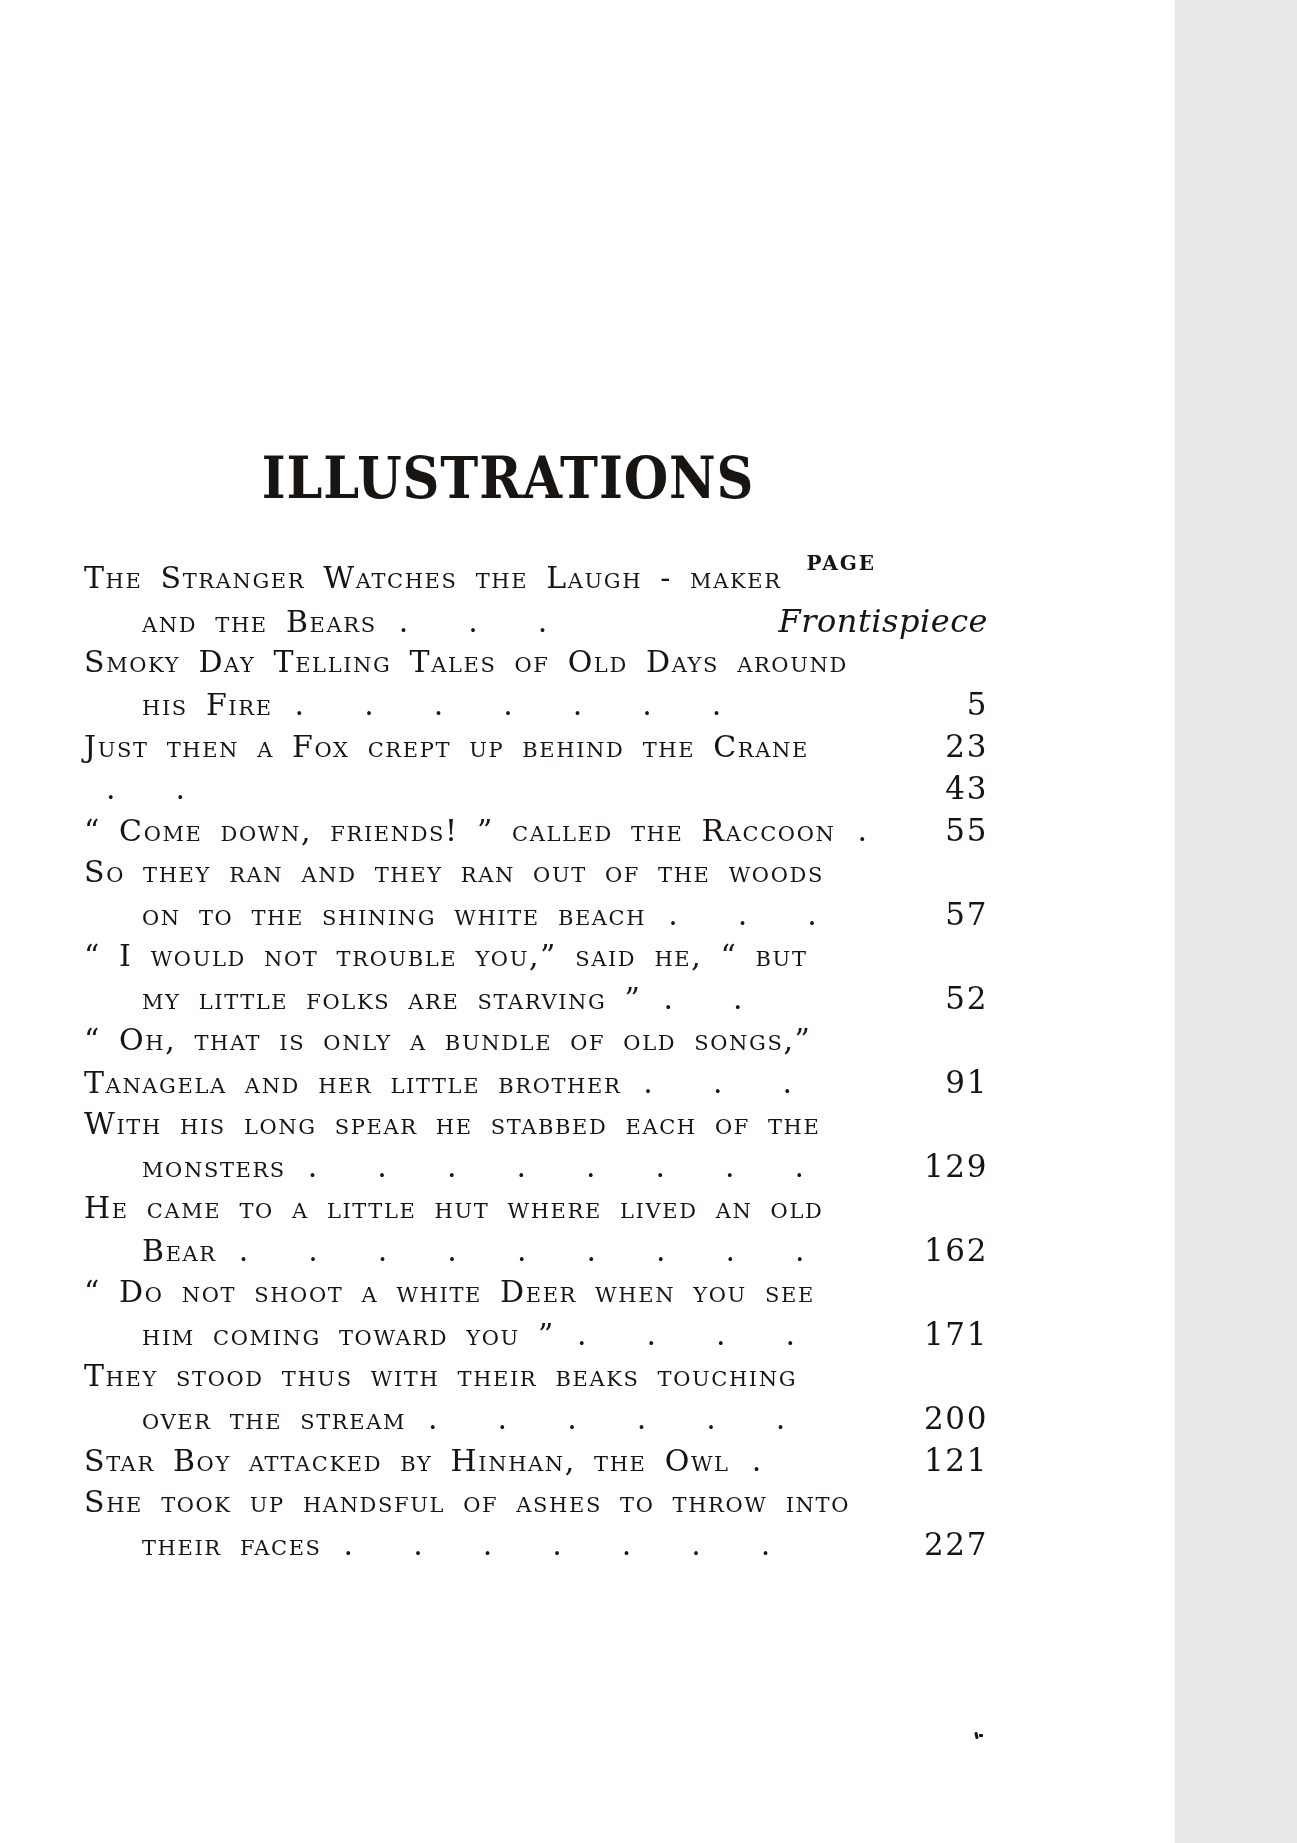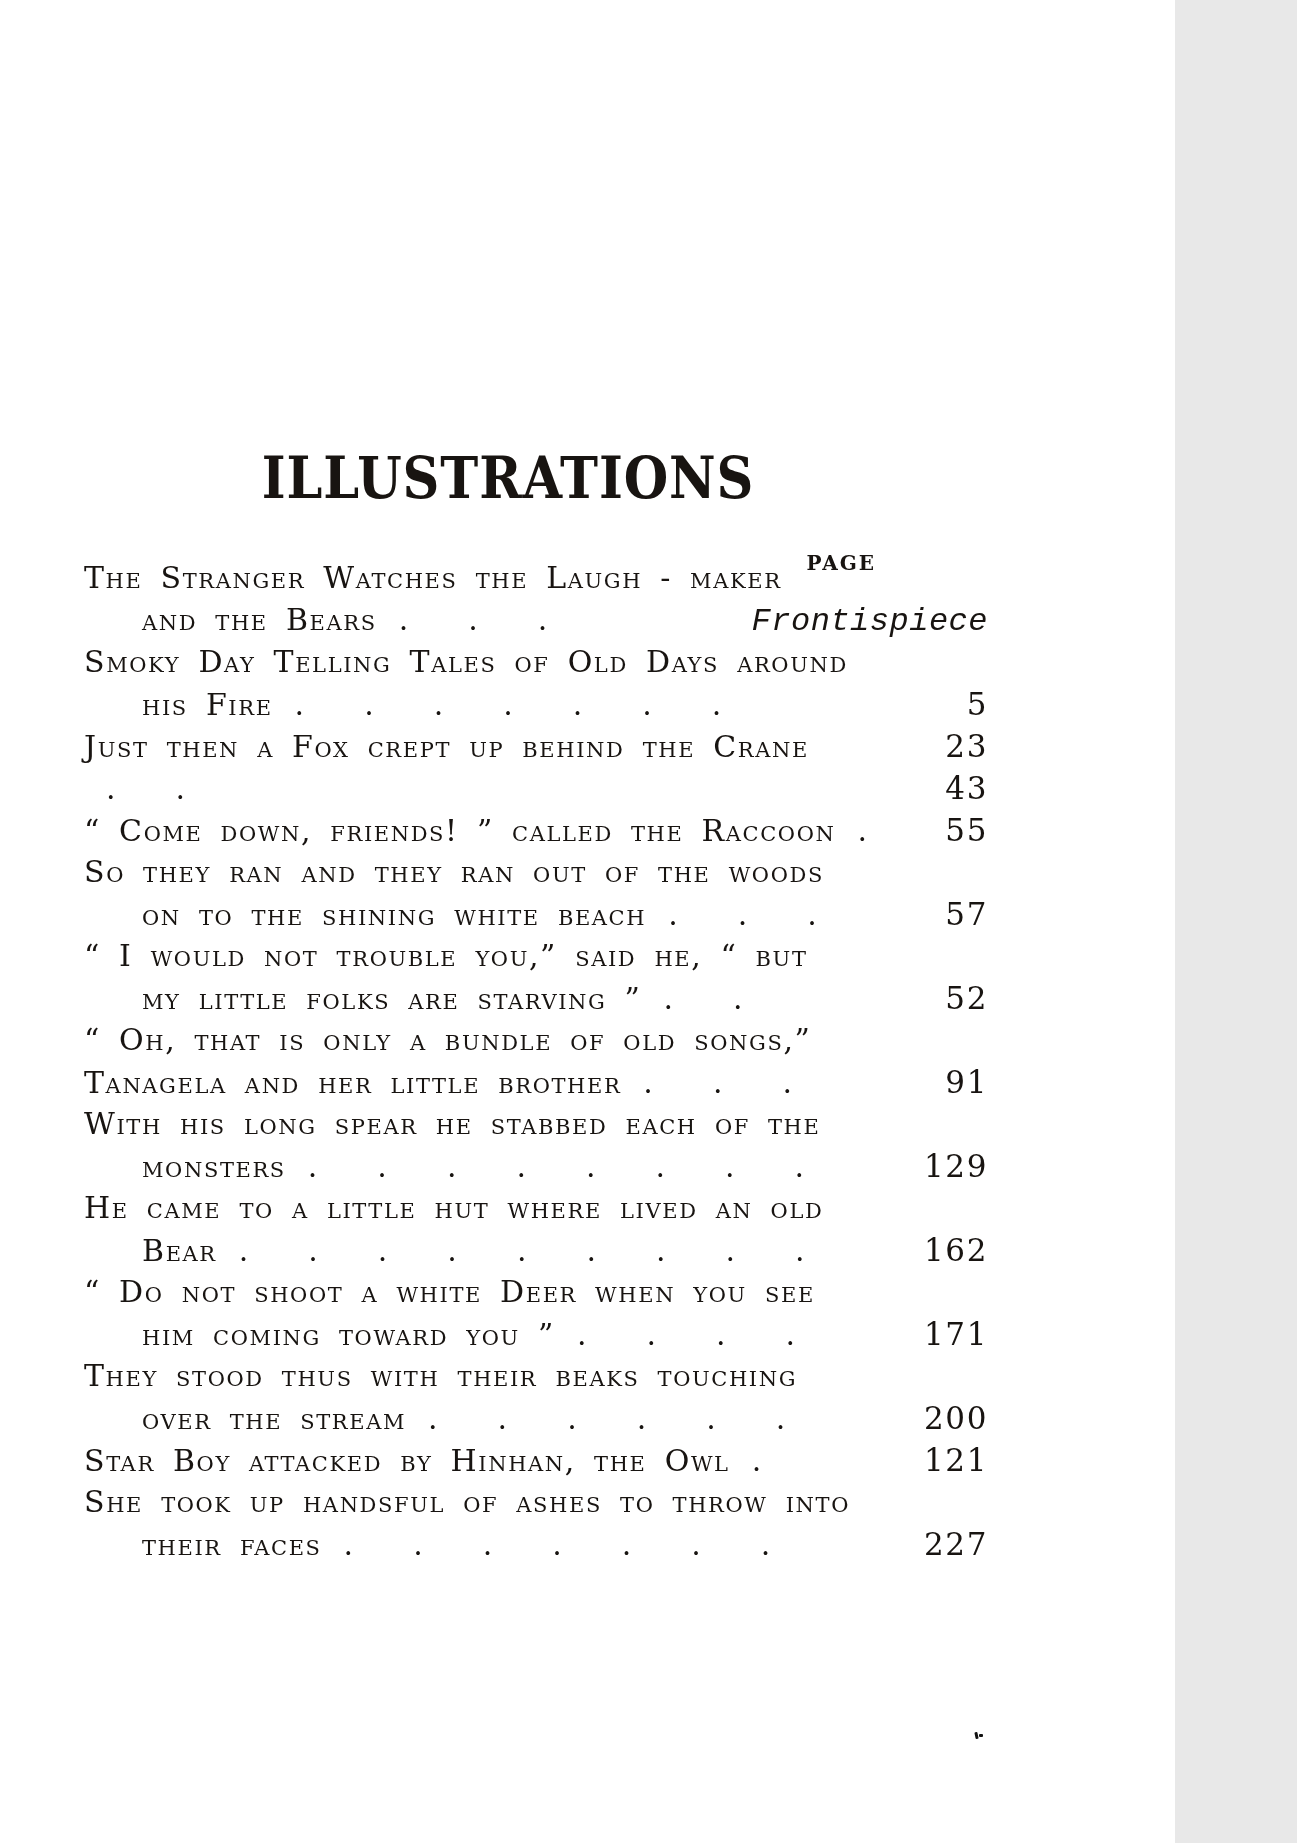--- a/index.html
+++ b/index.html
@@ -64,21 +64,20 @@
     flex: none;
     margin-left: 10px;
     text-align: right;
     font-variant: normal;
     font-size: 31px;
   }
   .pg.frontis {
     font-style: italic;
     font-size: 32px;
     letter-spacing: 0.5px;
-    font-family: Liberation Mono, monospace;
   }
   .pen-mark { position: absolute; left: 1224px; top: 504px; }
   .ink-speck { position: absolute; left: 973px; top: 1730px; }
 </style>
 </head>
 <body>
 
 <div class="page">
 
   <div class="title">ILLUSTRATIONS</div>

